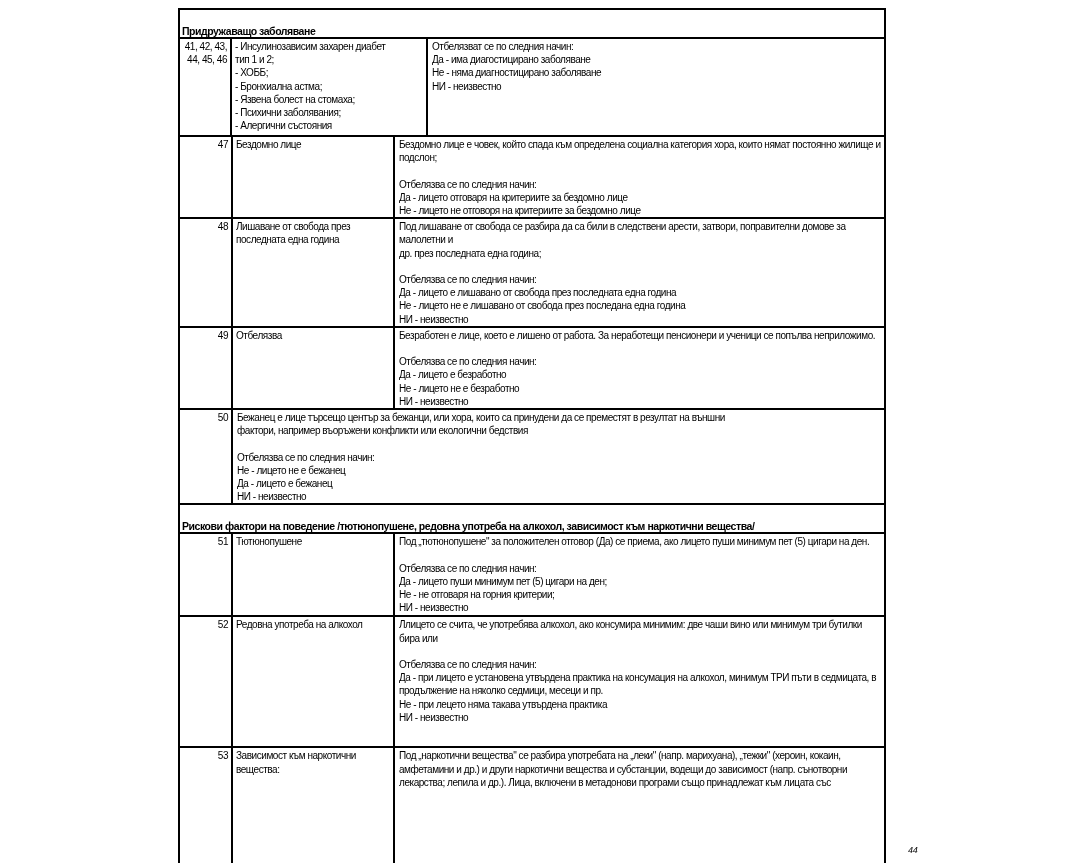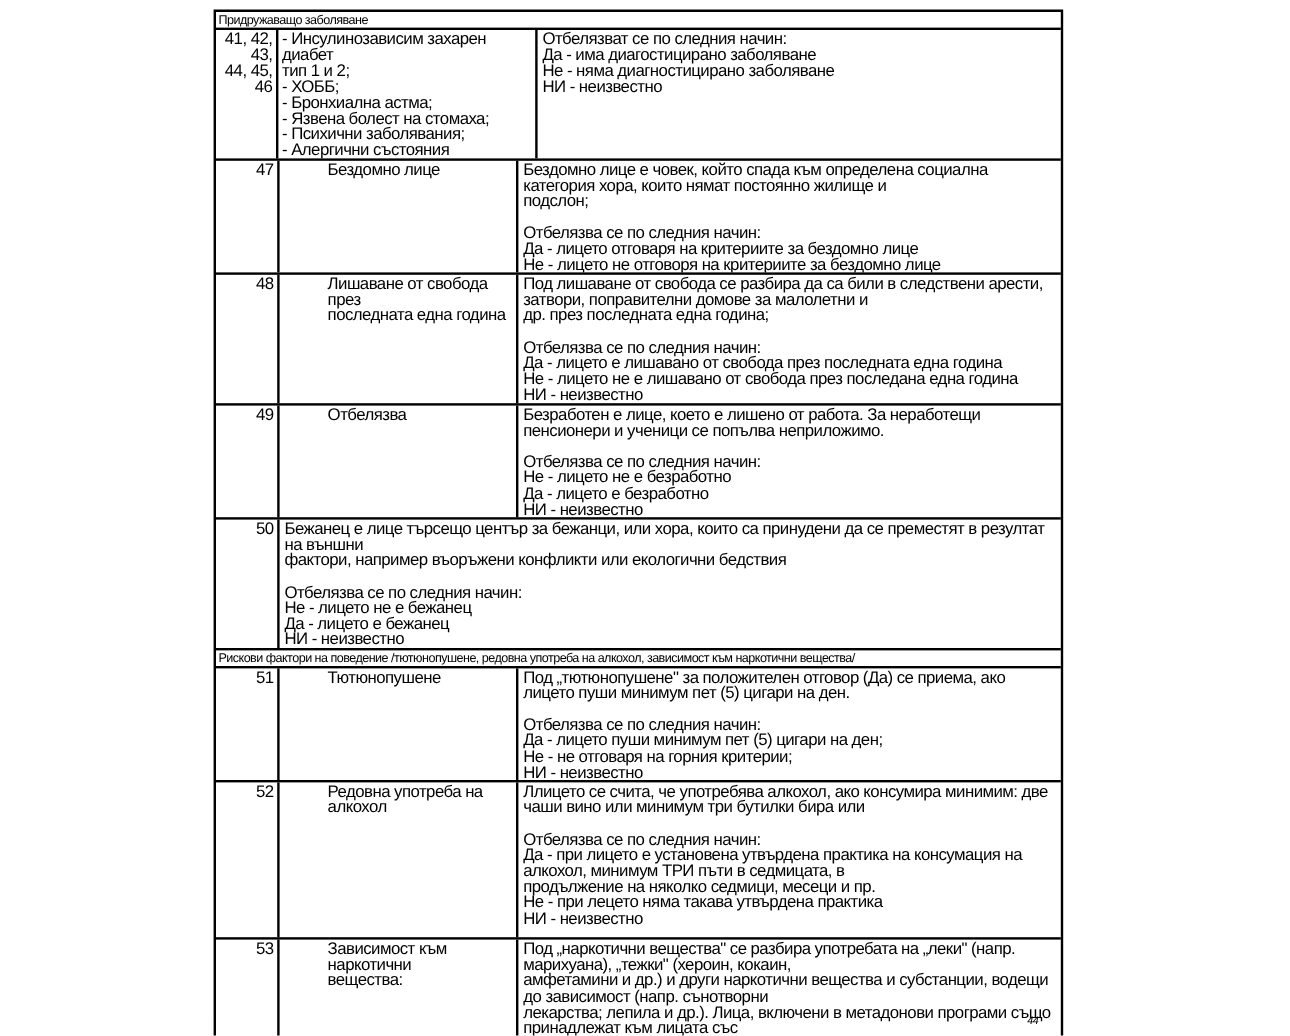--- a/index.html
+++ b/index.html
@@ -12,39 +12,39 @@
   }
   .doc-table {
     position: absolute; left: 178px; top: 8px; width: 708px;
     border: 2px solid #000; border-bottom-width: 3px;
     background: #fff;
   }
   .sec-header {
     min-height: 13px;
     border-bottom: 2px solid #000;
     font-size: 10.5px; letter-spacing: -0.45px; line-height: 12px;
-    padding: 1px 2px 0 2px;
-    overflow: hidden; white-space: nowrap;
+    padding: 15px 2px 0 2px;
+    overflow: hidden; white-space: nowrap; font-weight: bold;
   }
   .row { display: flex; border-bottom: 2px solid #000; }
   .row:last-child { border-bottom: none; }
   .cell {
-    font-size: 14px; letter-spacing: -0.45px; line-height: 13.2px;
+    font-size: 10px; letter-spacing: -0.45px; line-height: 13.2px;
     overflow: hidden;
   }
   .num   { flex: none; text-align: right; padding: 1px 3px 0 1px; border-right: 2px solid #000; }
   .label { flex: none; padding: 1px 2px 0 3px; border-right: 2px solid #000; }
   .desc  { flex: 1; padding: 1px 3px 0 4px; }
   .sec1 .num { width: 52px; }
-  .sec1 .label { width: 216px; }
+  .sec1 .label { width: 196px; }
   .sec23 .num { width: 53px; text-align: right; }
-  .sec23 .label { width: 162px; margin-left: 37px; }
+  .sec23 .label { width: 162px; }
   .line { min-height: 13.2px; }
   .page-num {
-    position: absolute; left: 856px; top: 845px;
+    position: absolute; left: 908px; top: 845px;
     font-size: 9px; font-style: italic; letter-spacing: -0.3px;
   }
 </style>
 </head>
 <body>
 
 <div class="doc-table">
 
   <div class="sec-header">Придружаващо заболяване</div>
   <div class="row sec1" style="min-height:98px">
@@ -107,22 +107,22 @@
     <div class="cell num">
         <div class="line">49</div>
       </div>
     <div class="cell label">
         <div class="line">Отбелязва</div>
       </div>
     <div class="cell desc">
         <div class="line">Безработен е лице, което е лишено от работа. За неработещи пенсионери и ученици се попълва неприложимо.</div>
         <div class="line"></div>
         <div class="line">Отбелязва се по следния начин:</div>
+        <div class="line">Да - лицето е безработно</div>
         <div class="line">Не - лицето не е безработно</div>
-        <div class="line">Да - лицето е безработно</div>
         <div class="line">НИ - неизвестно</div>
       </div>
   </div>
   <div class="row sec23" style="min-height:89px">
     <div class="cell num">
         <div class="line">50</div>
       </div>
     <div class="cell desc">
         <div class="line">Бежанец е лице търсещо център за бежанци, или хора, които са принудени да се преместят в резултат на външни</div>
         <div class="line">фактори, например въоръжени конфликти или екологични бедствия</div>

